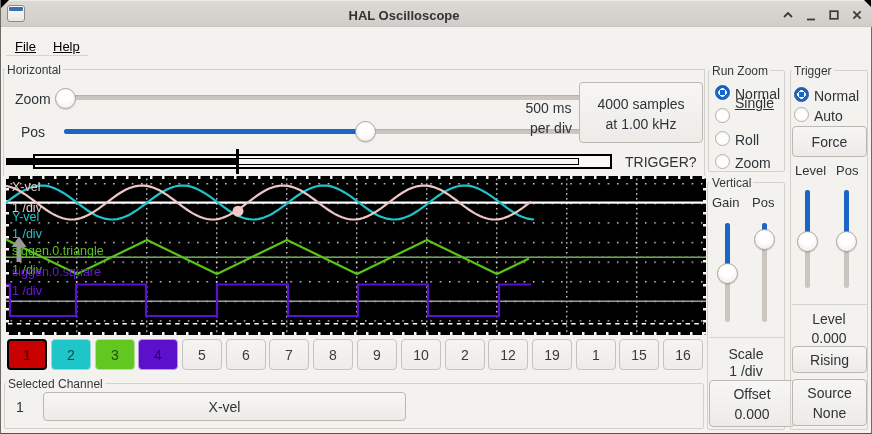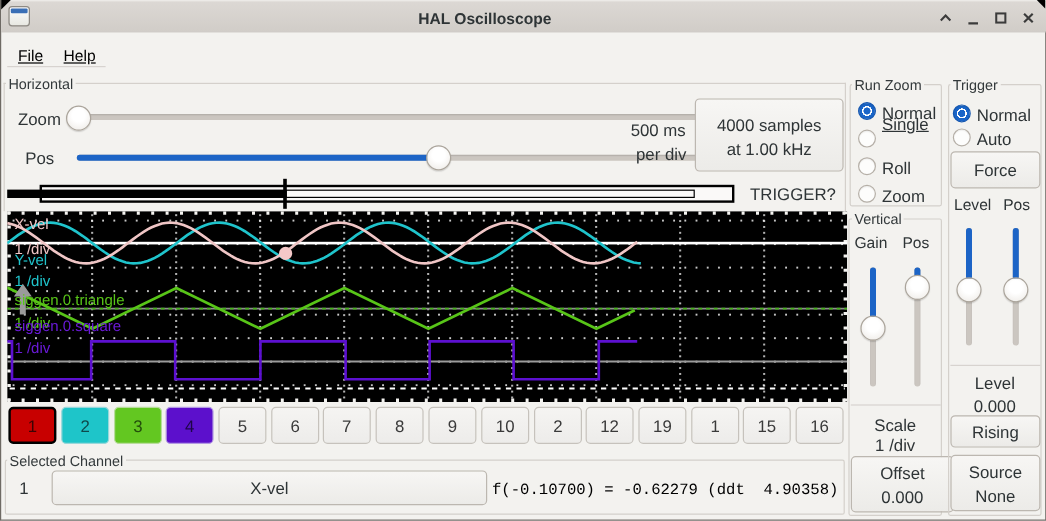--- a/index.html
+++ b/index.html
@@ -121,21 +121,20 @@
 <div class="chbtn" style="left:487px;background:linear-gradient(#f5f4f2,#edecea);border:1px solid #c6c2bc;color:#3a3a3a;">12</div>
 <div class="chbtn" style="left:531px;background:linear-gradient(#f5f4f2,#edecea);border:1px solid #c6c2bc;color:#3a3a3a;">19</div>
 <div class="chbtn" style="left:575px;background:linear-gradient(#f5f4f2,#edecea);border:1px solid #c6c2bc;color:#3a3a3a;">1</div>
 <div class="chbtn" style="left:618px;background:linear-gradient(#f5f4f2,#edecea);border:1px solid #c6c2bc;color:#3a3a3a;">15</div>
 <div class="chbtn" style="left:662px;background:linear-gradient(#f5f4f2,#edecea);border:1px solid #c6c2bc;color:#3a3a3a;">16</div>
 
 <div class="abs" style="left:3px;top:383px;width:700px;height:46px;border:1px solid #d4d0cb;border-radius:2px;"></div>
 <div class="abs grouplabel" style="left:5px;top:377px;">Selected Channel</div>
 <div class="abs lbl" style="left:15px;top:399px;">1</div>
 <div class="abs btn" style="left:42px;top:392px;width:363px;height:29px;">X-vel</div>
-<div class="abs" style="left:409px;top:401px;font-family:'Liberation Mono',monospace;font-size:13px;color:#000;white-space:pre;">f(-0.10700) = -0.62279 (ddt  4.90358)</div>
 
 <div class="abs groupbox" style="left:707px;top:70px;width:77px;height:102px;"></div>
 <div class="abs grouplabel" style="left:709px;top:64px;">Run Zoom</div>
 <div class="abs radio sel" style="left:714px;top:85px;"></div>
 <div class="abs radlbl" style="left:734px;top:86px;">Normal</div>
 <div class="abs radio" style="left:714px;top:108px;"></div>
 <div class="abs radlbl" style="left:734px;top:95px;text-decoration:underline;">Single</div>
 <div class="abs radio" style="left:714px;top:131px;"></div>
 <div class="abs radlbl" style="left:734px;top:132px;">Roll</div>
 <div class="abs radio" style="left:714px;top:154px;"></div>

